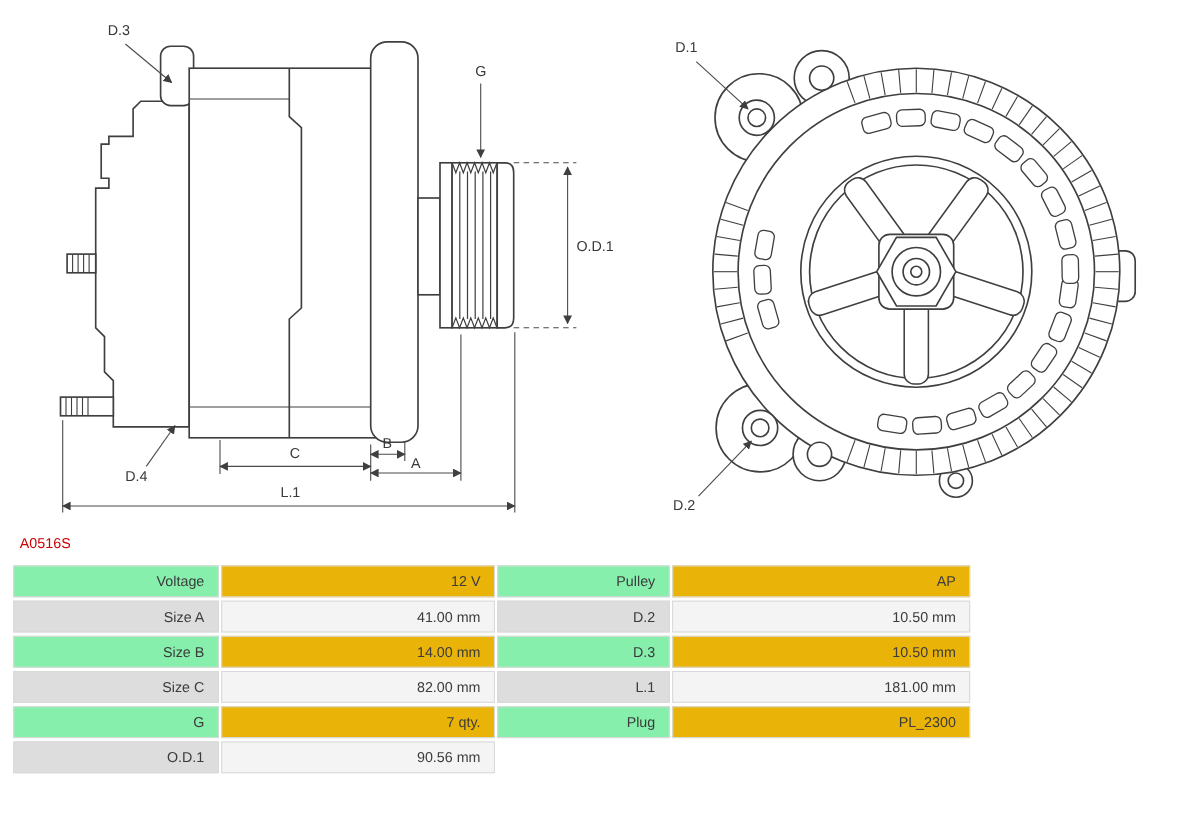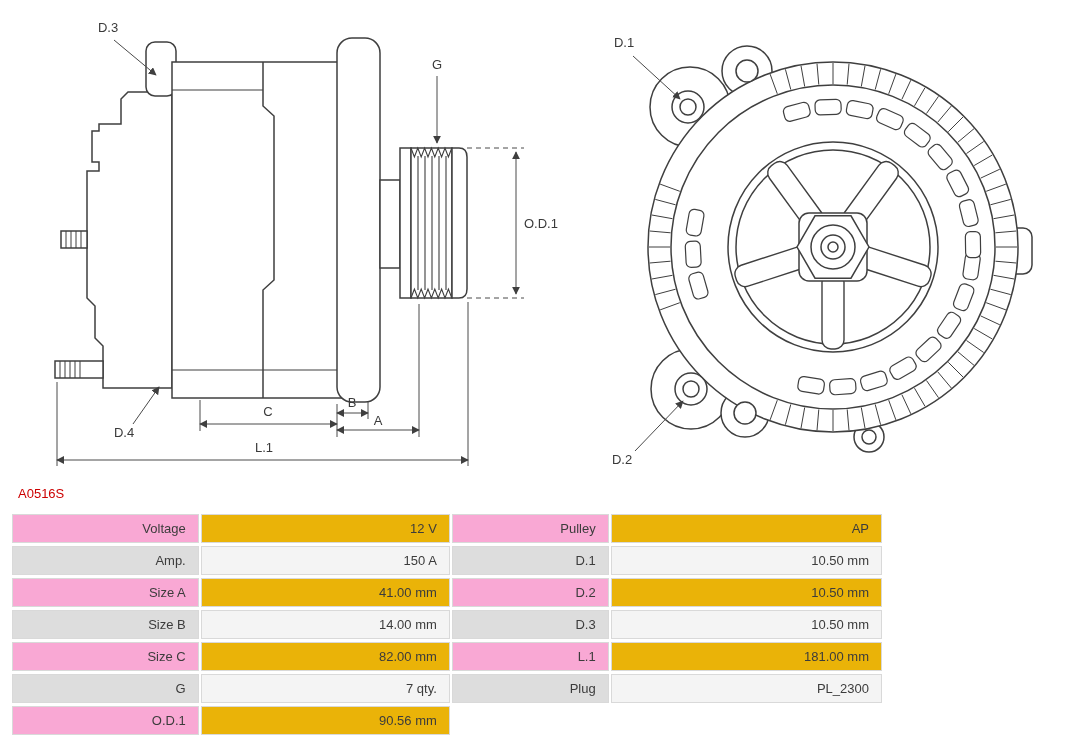--- a/index.html
+++ b/index.html
@@ -22,21 +22,21 @@
   table.specs {
     border-collapse:separate; border-spacing:2px 3px;
     table-layout:fixed; margin-left:10px;
     font-size:13px; color:#3c3c3c;
   }
   table.specs td {
     height:29px; padding:2px 12px; text-align:right;
     border:1px solid #d9d9d9; background:#eab308;
     overflow:hidden; white-space:nowrap;
   }
-  table.specs td.label { background:#f9a8d4; }
+  table.specs td.label { background:#86efac; }
   table.specs tr:nth-child(even) td.value { background:#f4f4f4; }
   table.specs tr:nth-child(even) td.label { background:#dddddd; }
   table.specs td.blank { background:transparent; border:none; }
 </style>
 </head>
 <body>
 
 <div class="page">
 
   <div class="diagram-wrap">
@@ -245,26 +245,20 @@
         <col style="width:330px">
     </colgroup>
     <tbody>
       <tr>
         <td class="label">Voltage</td>
         <td class="value">12 V</td>
         <td class="label">Pulley</td>
         <td class="value">AP</td>
       </tr>
       <tr>
-        <td class="label">Amp.</td>
-        <td class="value">150 A</td>
-        <td class="label">D.1</td>
-        <td class="value">10.50 mm</td>
-      </tr>
-      <tr>
         <td class="label">Size A</td>
         <td class="value">41.00 mm</td>
         <td class="label">D.2</td>
         <td class="value">10.50 mm</td>
       </tr>
       <tr>
         <td class="label">Size B</td>
         <td class="value">14.00 mm</td>
         <td class="label">D.3</td>
         <td class="value">10.50 mm</td>

